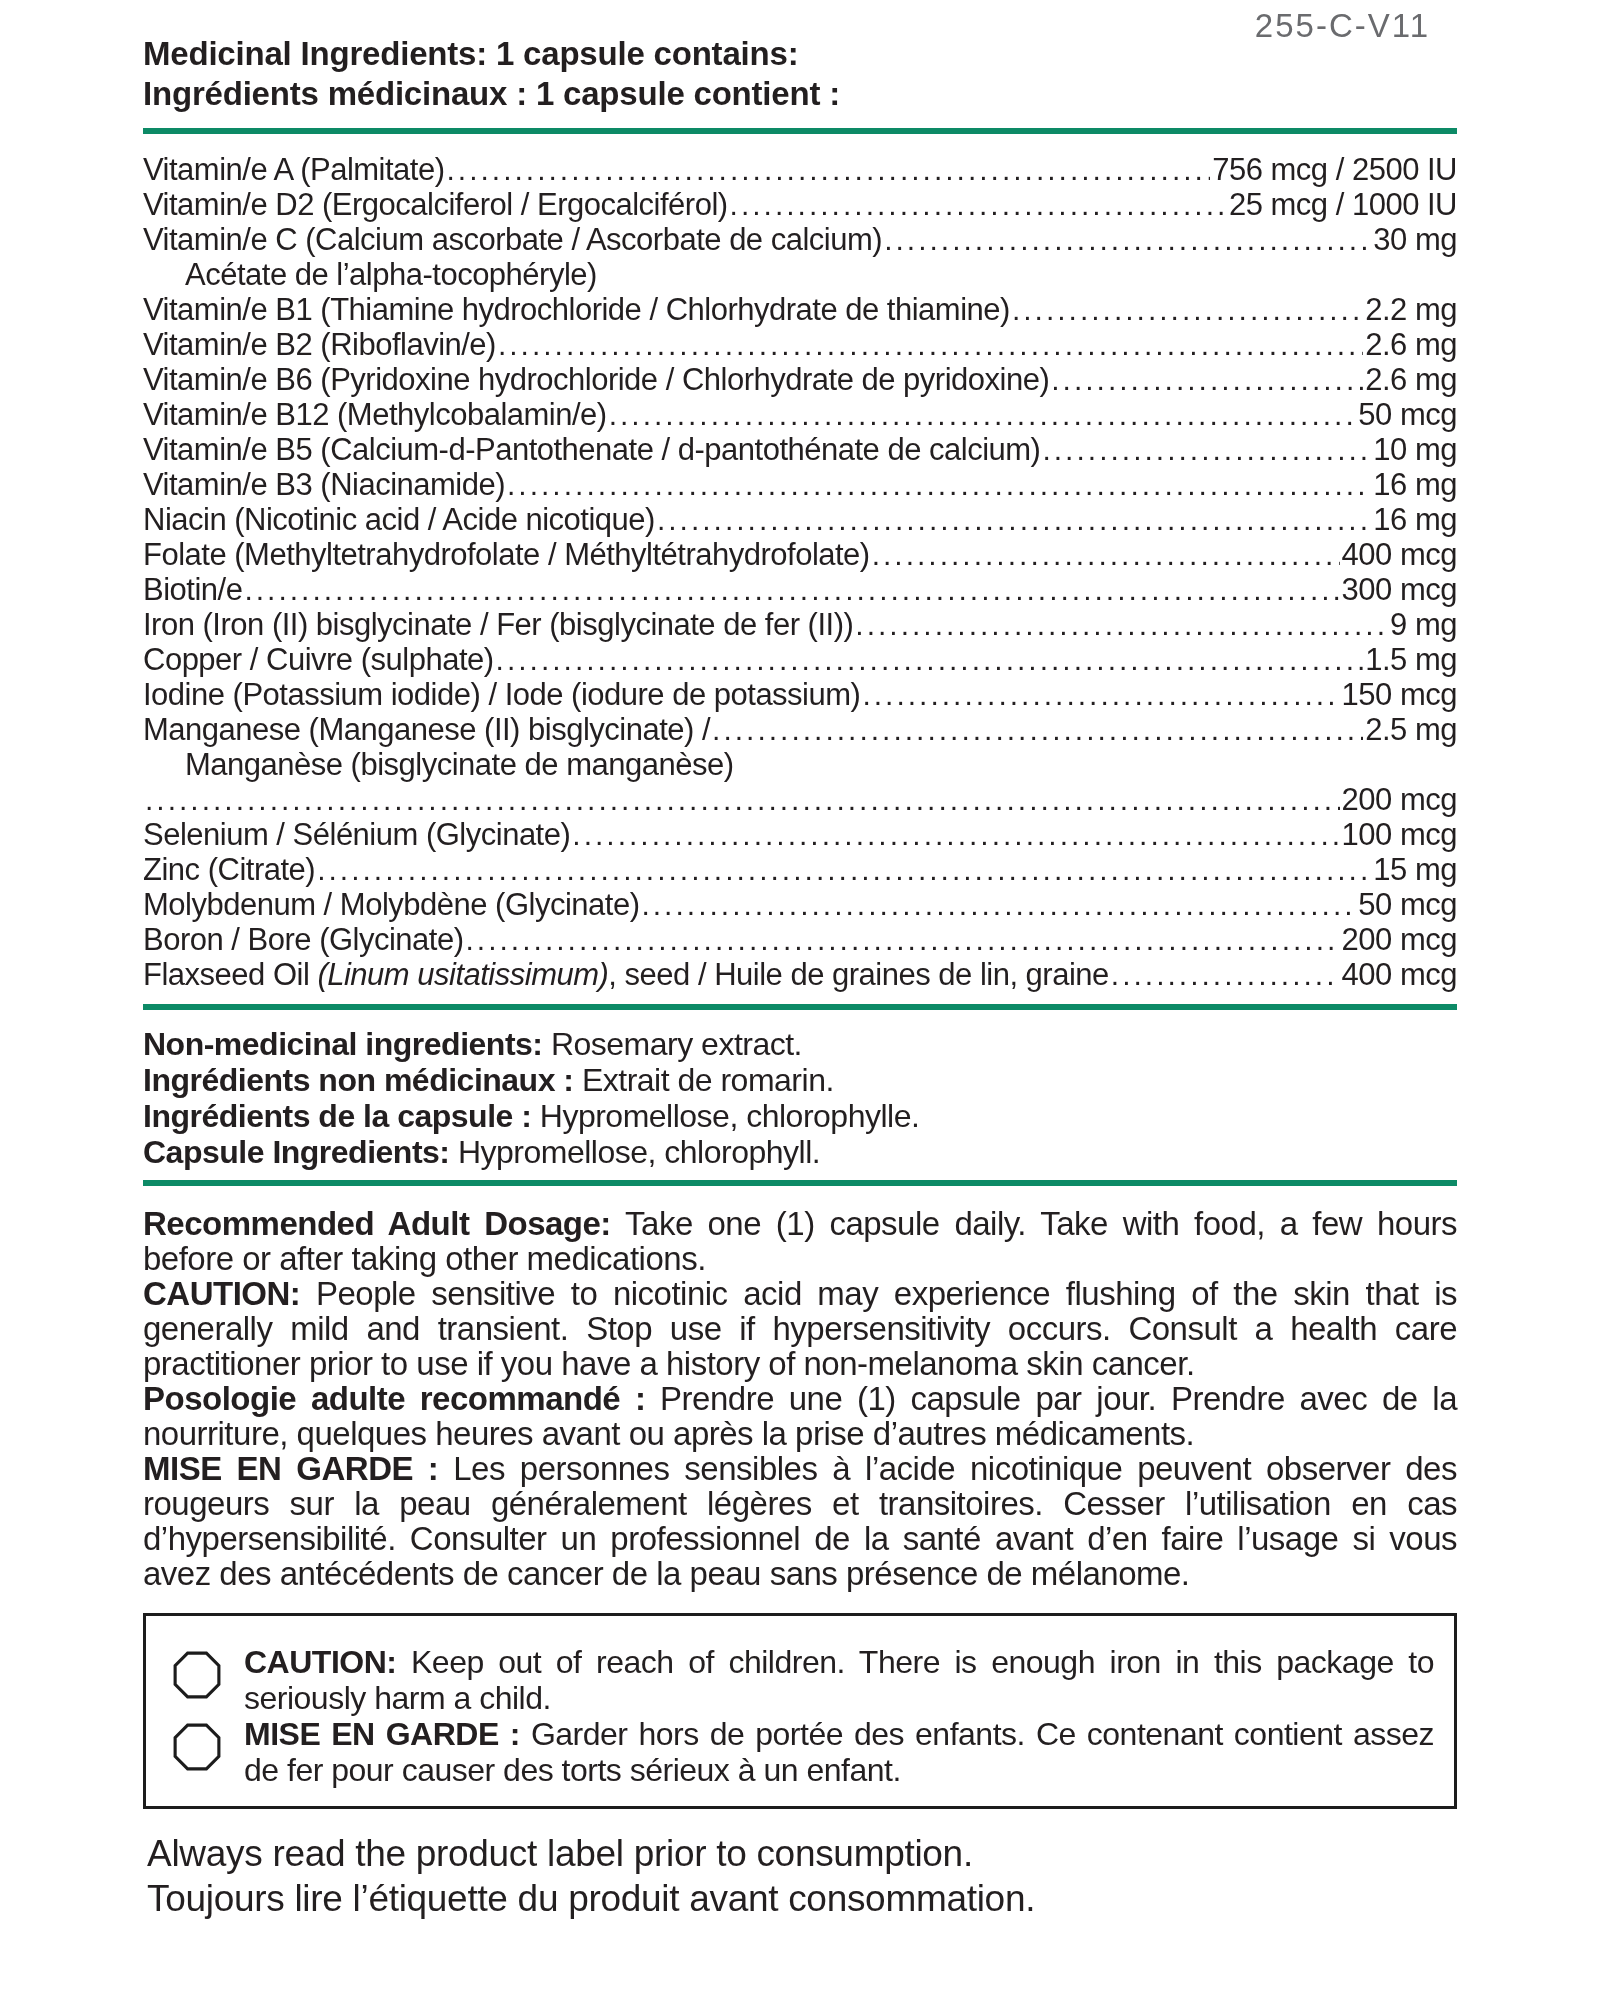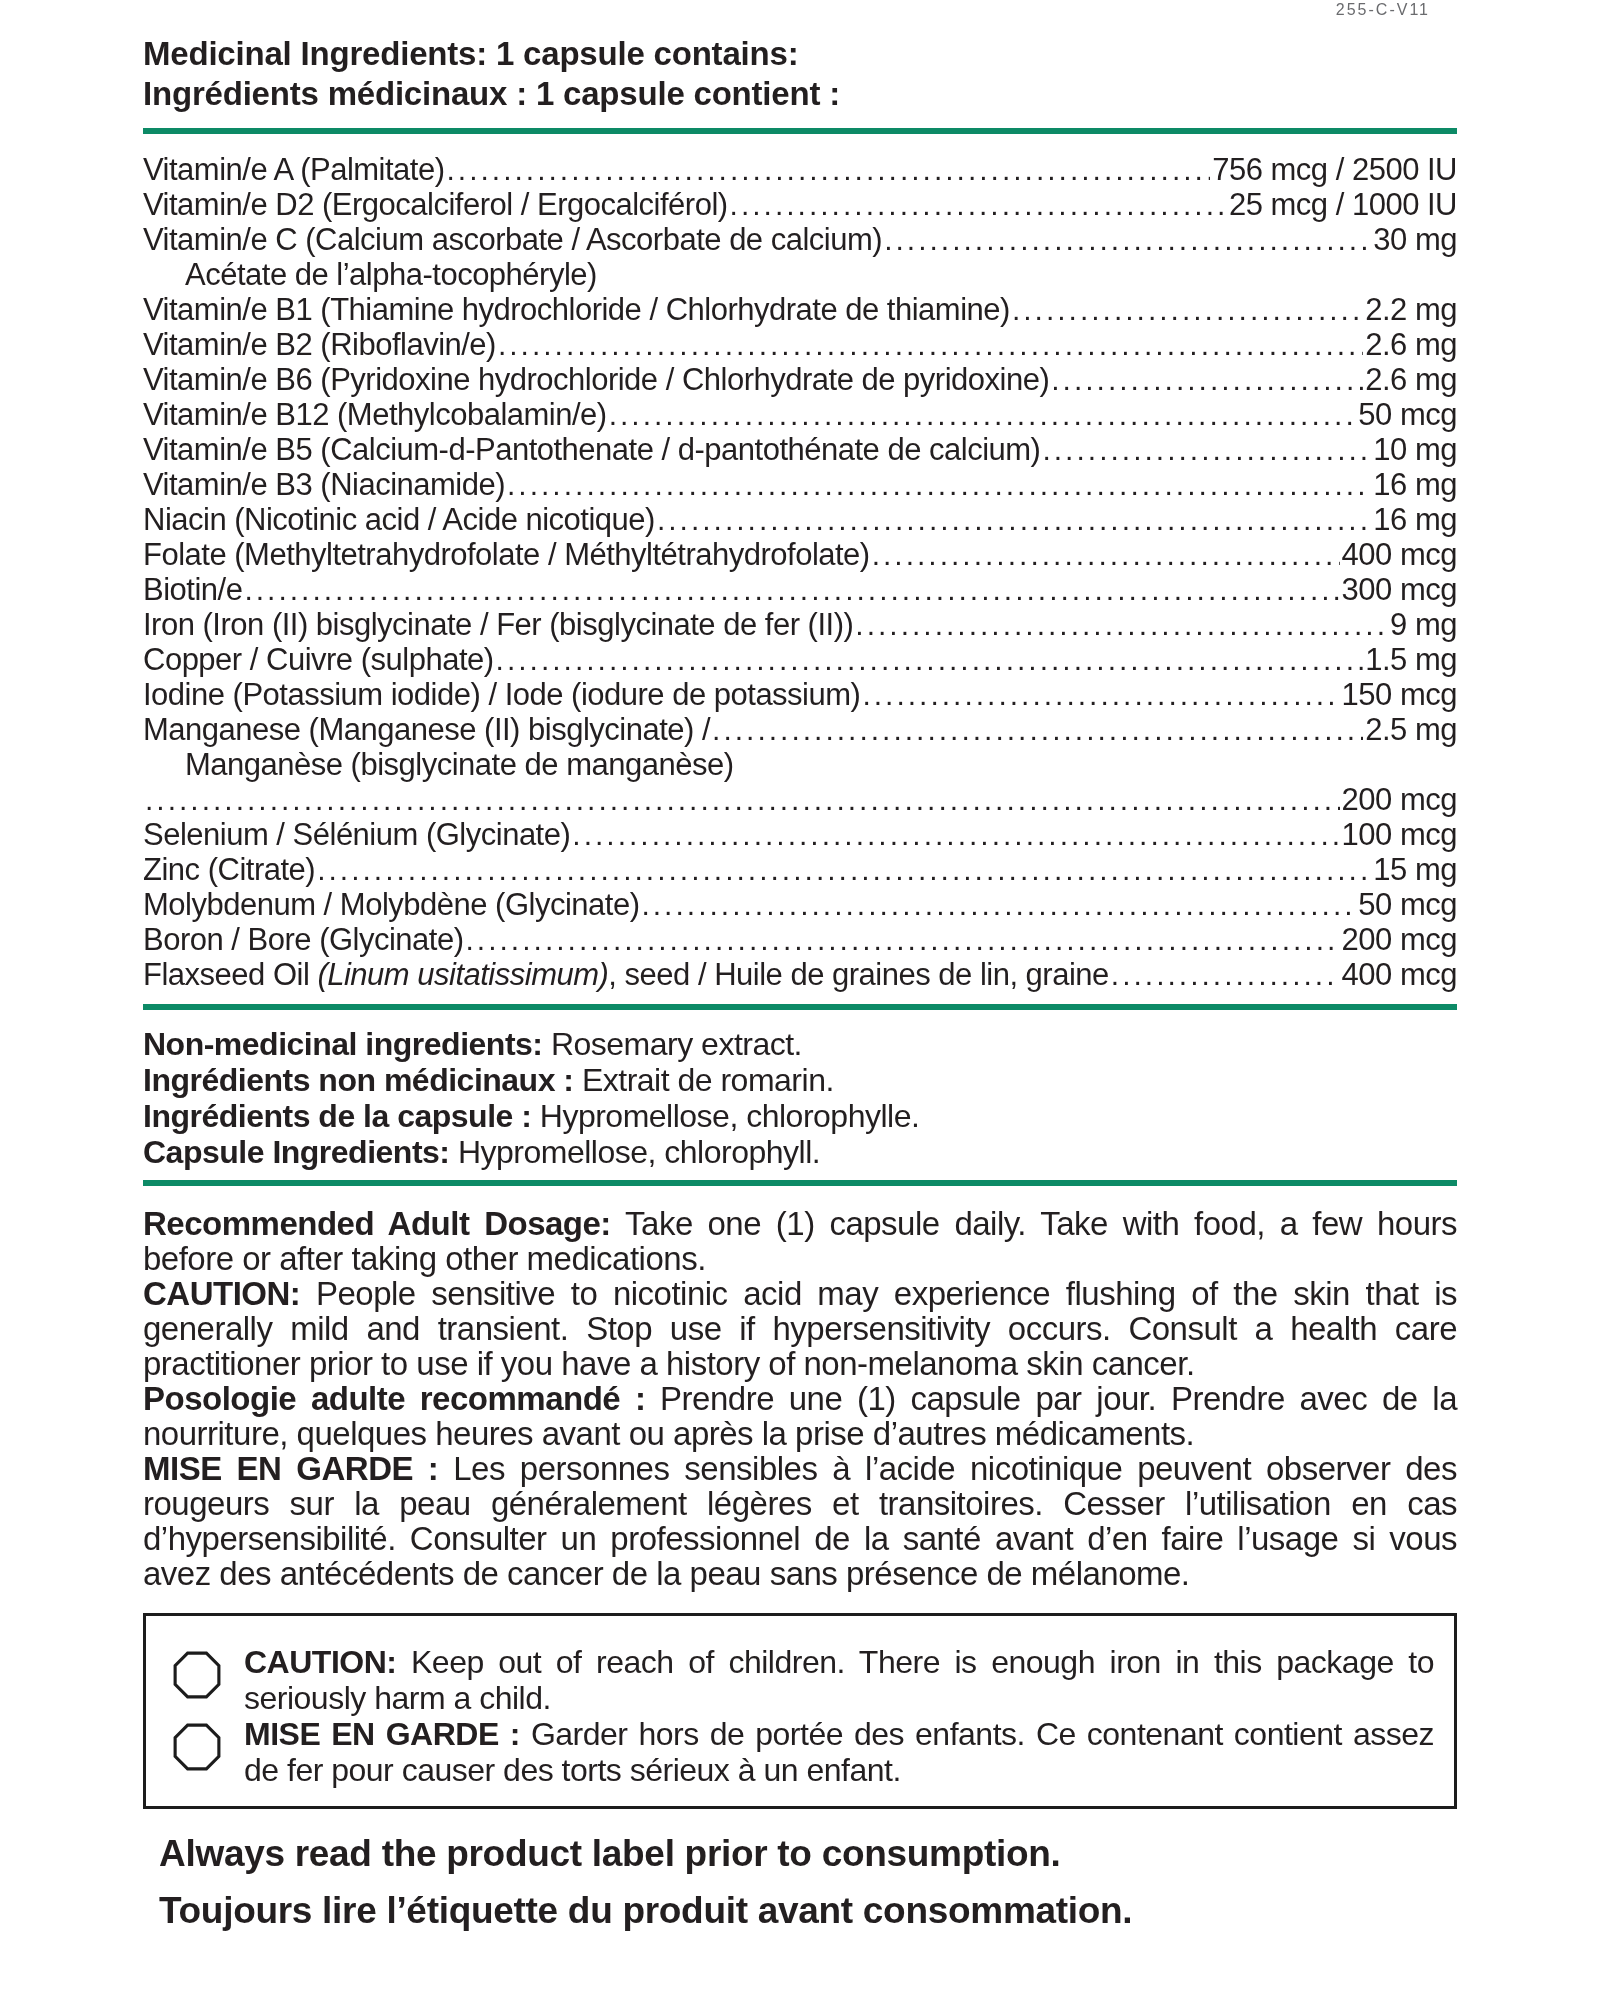--- a/index.html
+++ b/index.html
@@ -5,22 +5,22 @@
   html,body { margin:0; padding:0; background:#ffffff; }
   .page {
     position:relative;
     width:1600px; height:2000px;
     background:#ffffff;
     color:#231f20;
     font-family:"Liberation Sans", sans-serif;
     overflow:hidden;
   }
   .version {
-    position:absolute; top:1px; right:170px;
-    font-size:16px; letter-spacing:2px;
+    position:absolute; top:7px; right:170px;
+    font-size:33px; letter-spacing:2px;
     color:#6a6b6e; font-weight:400;
   }
   .content {
     position:absolute; left:143px; top:34px; width:1314px;
   }
   .hdr {
     margin:0; font-size:33px; font-weight:700;
     line-height:40px; letter-spacing:-0.2px;
   }
   .rule { height:6px; background:#0d8a66; border:0; }
@@ -56,21 +56,21 @@
   .warn-item { display:flex; align-items:flex-start; }
   .oct { width:50px; height:50px; flex:0 0 auto; margin:6px 22px 0 12px; }
   .warn-text {
     flex:1 1 auto; text-align:justify;
     font-size:32px; line-height:36px; letter-spacing:-0.5px;
   }
   .warn-text b { font-weight:700; }
 
   .footer-block { margin-top:24px; }
   .footer-block p {
-    margin:16px; font-size:37px; font-weight:700;
+    margin:4px; font-size:37px; font-weight:400;
     line-height:41px; letter-spacing:-0.3px;
   }
 </style>
 </head>
 <body>
 
 <div class="page">
   <div class="version">255-C-V11</div>
 
   <div class="content">

